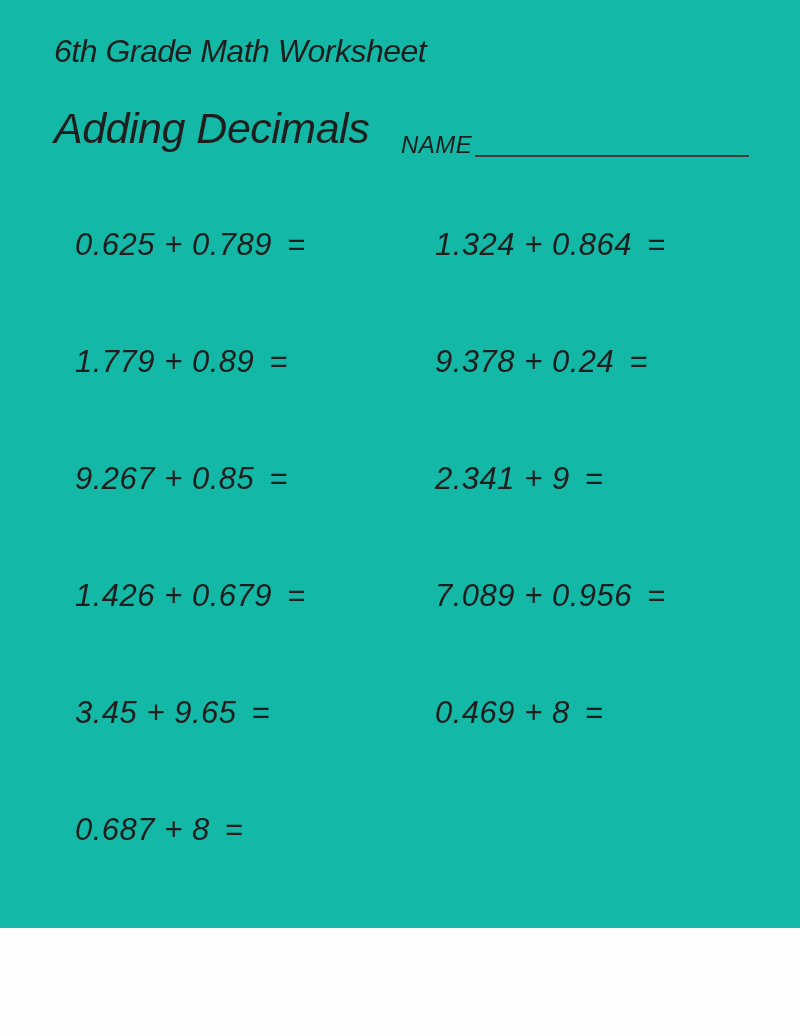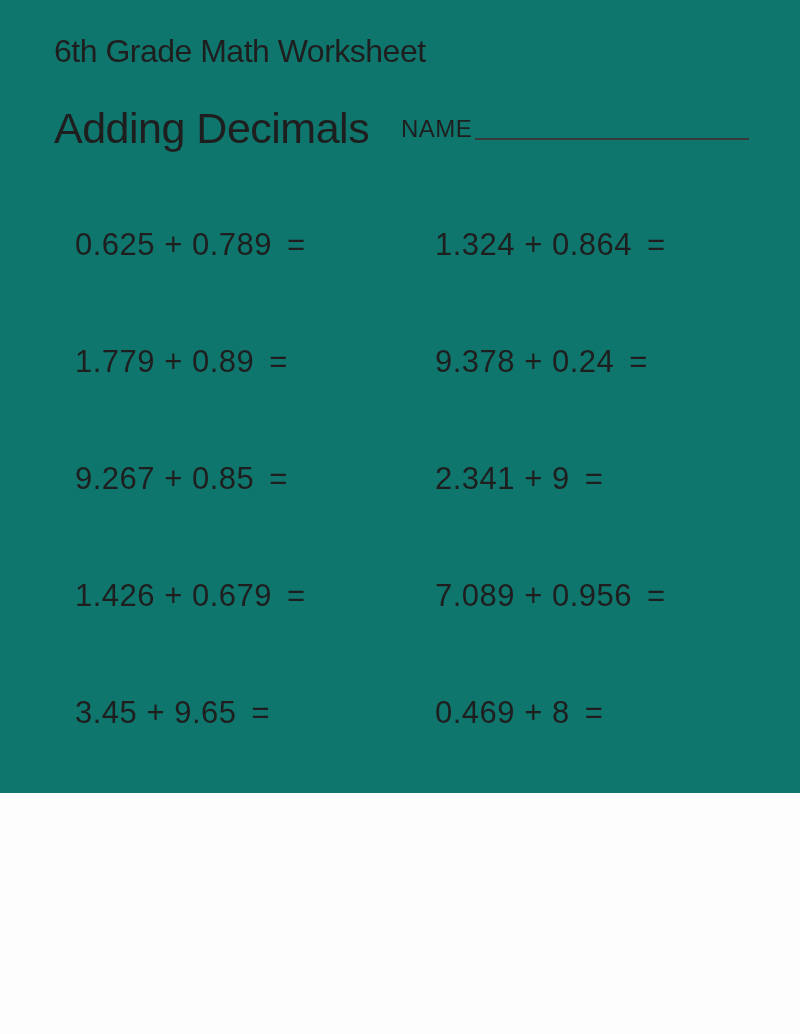--- a/index.html
+++ b/index.html
@@ -7,22 +7,23 @@
     width: 800px;
     height: 1034px;
     font-family: "Liberation Sans", sans-serif;
     background: #fdfdfd;
     color: #1e1e1e;
     overflow: hidden;
   }
   .page {
     position: relative;
     width: 800px;
-    height: 793px;
-    background: #0f766e;
+    height: 928px;
+    background: #14b8a6;
+    font-style: italic;
   }
   .title {
     position: absolute;
     left: 54px;
     top: 33px;
     font-size: 32px;
     font-weight: 500;
     letter-spacing: -0.5px;
     white-space: nowrap;
   }
@@ -31,23 +32,23 @@
     left: 54px;
     top: 104px;
     font-size: 43px;
     font-weight: 500;
     letter-spacing: -0.5px;
     white-space: nowrap;
   }
   .name-row {
     position: absolute;
     left: 401px;
-    top: 116px;
+    top: 132px;
     display: flex;
-    align-items: flex-start;
+    align-items: center;
   }
   .name-label {
     font-size: 24px;
     font-weight: 500;
     letter-spacing: 0.5px;
     line-height: 1.1;
   }
   .name-line {
     width: 274px;
     height: 24px;
@@ -116,15 +117,18 @@
       <span class="expr">7.089 + 0.956</span><span class="eq">=</span>
     </div>
 
     <div class="problem">
       <span class="expr">3.45 + 9.65</span><span class="eq">=</span>
     </div>
 
     <div class="problem">
       <span class="expr">0.469 + 8</span><span class="eq">=</span>
     </div>
+    <div class="problem">
+      <span class="expr">0.687 + 8</span><span class="eq">=</span>
+    </div>
 
   </div>
 </div>
 
 </body></html>

